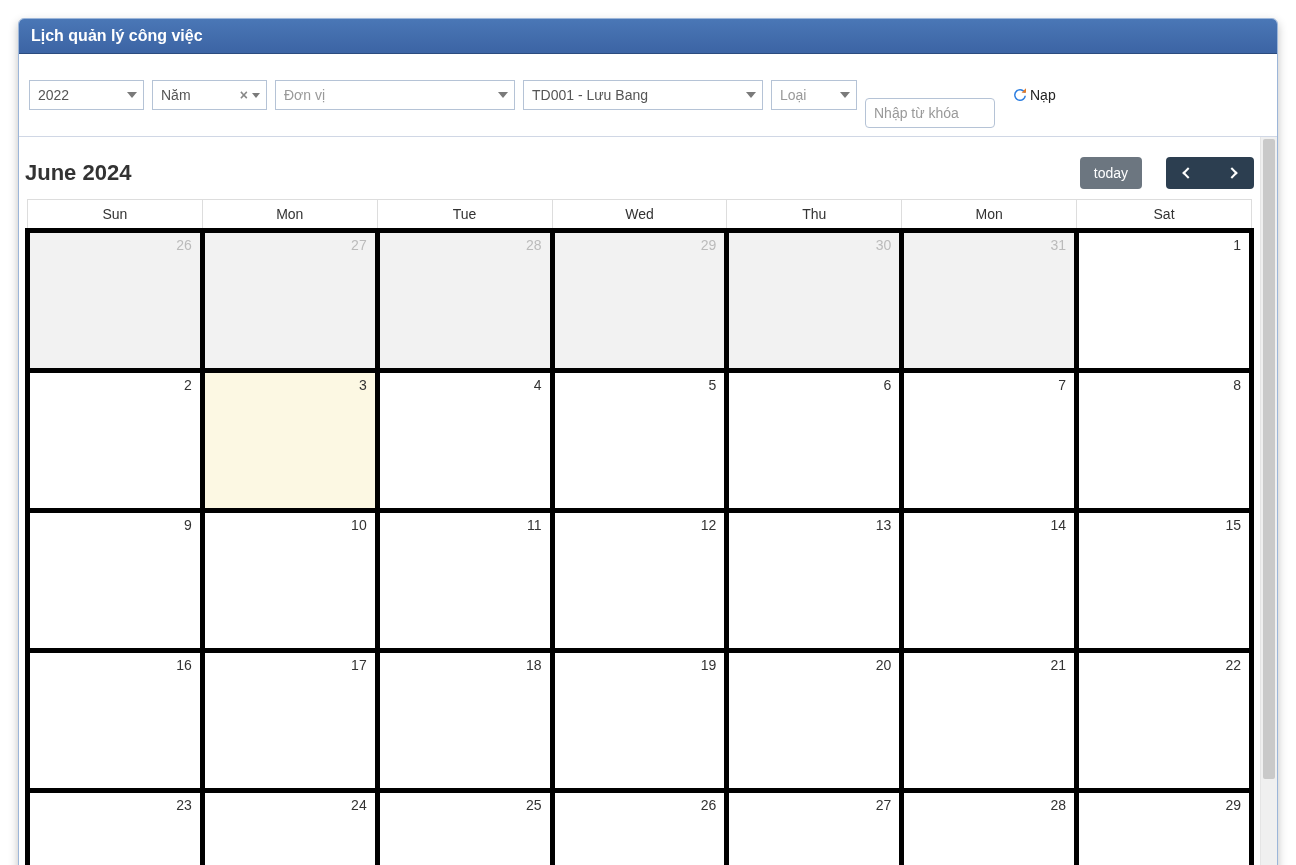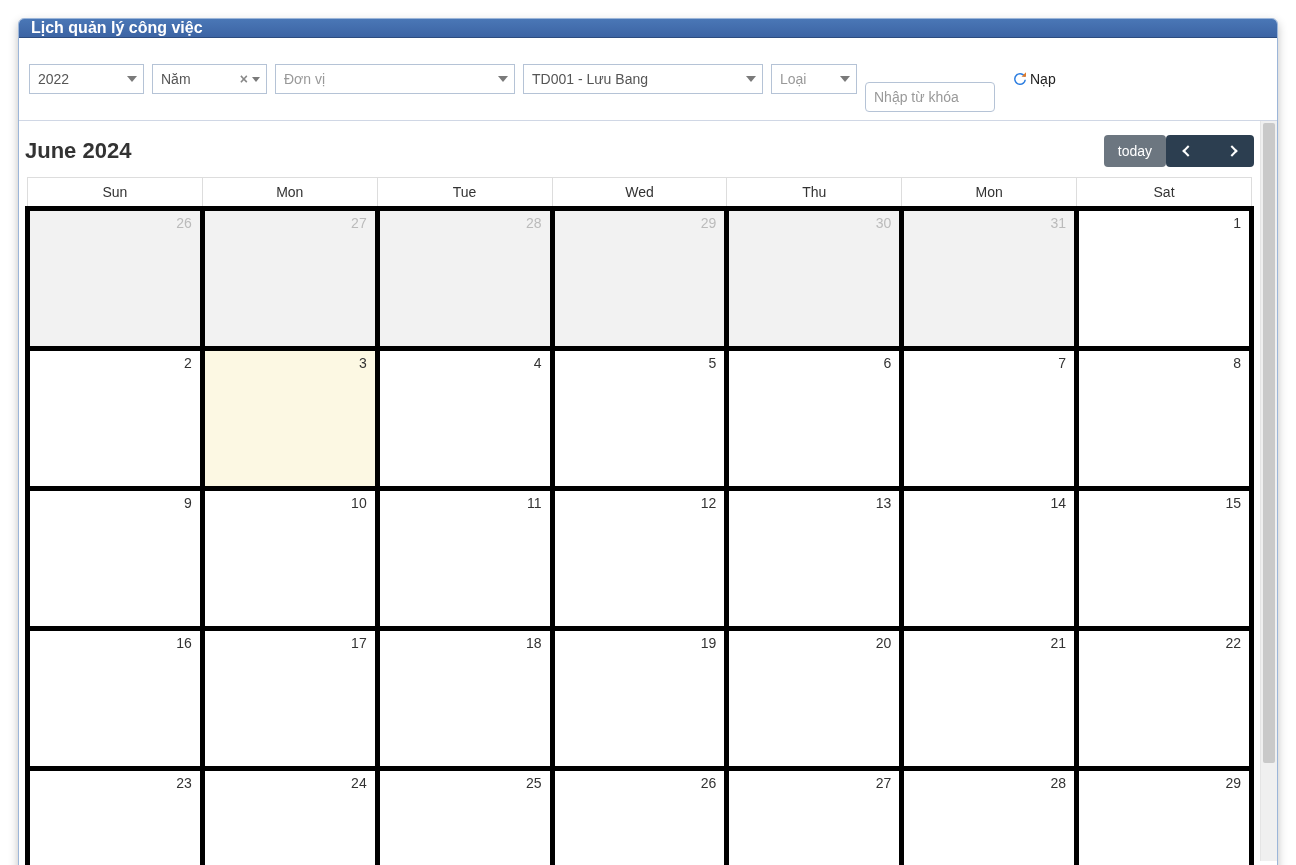--- a/index.html
+++ b/index.html
@@ -14,21 +14,21 @@
     border-radius:6px;
     background:#fff;
     box-shadow:0 4px 10px rgba(0,0,0,0.25);
     overflow:hidden;
   }
   .panel-header{
     background:linear-gradient(to bottom,#4a77b6,#3c64a4);
     color:#fff;
     font-weight:bold;
     font-size:16px;
-    padding:0 12px;
+    padding:8px 12px;
     border-bottom:1px solid #2c4c7f;
   }
   .toolbar{
     display:flex;
     align-items:center;
     gap:8px;
     padding:8px 10px;
     border-bottom:1px solid #d0d7e5;
     background:#fff;
   }
@@ -79,25 +79,26 @@
   .body{
     display:flex;
   }
   .cal-wrap{
     flex:1;
     padding:14px 6px 0 6px;
   }
   .cal-head{
     display:flex;align-items:center;justify-content:space-between;
     padding:0 0 10px 0;
+    margin-top:6px;
   }
   .cal-title{
     font-size:22px;font-weight:bold;color:#333;
   }
-  .cal-nav{display:flex;gap:0;}
+  .cal-nav{display:flex;gap:24px;}
   .btn{
     display:inline-flex;align-items:center;justify-content:center;
     height:32px;border:none;border-radius:4px;cursor:pointer;
     font-size:14px;padding:0 14px;color:#fff;
   }
   .btn-today{background:#6c7680;}
   .btn-group{display:flex;}
   .btn-dark{background:#2c3e50;width:44px;padding:0;}
   .btn-dark:first-child{border-radius:4px 0 0 4px;}
   .btn-dark:last-child{border-radius:0 4px 4px 0;}

